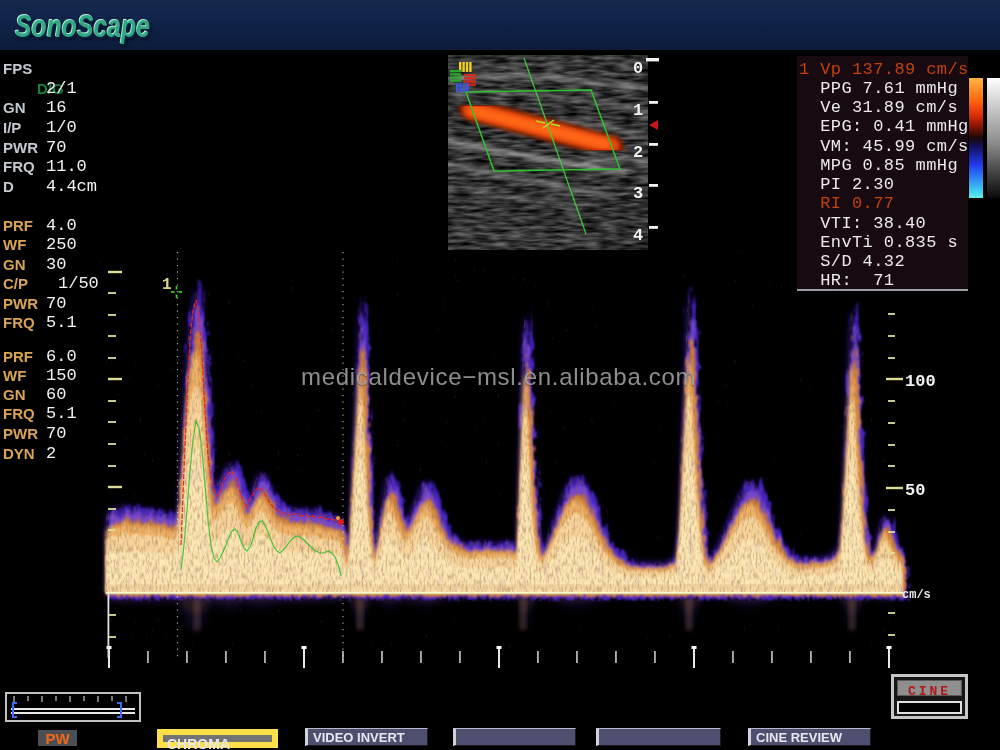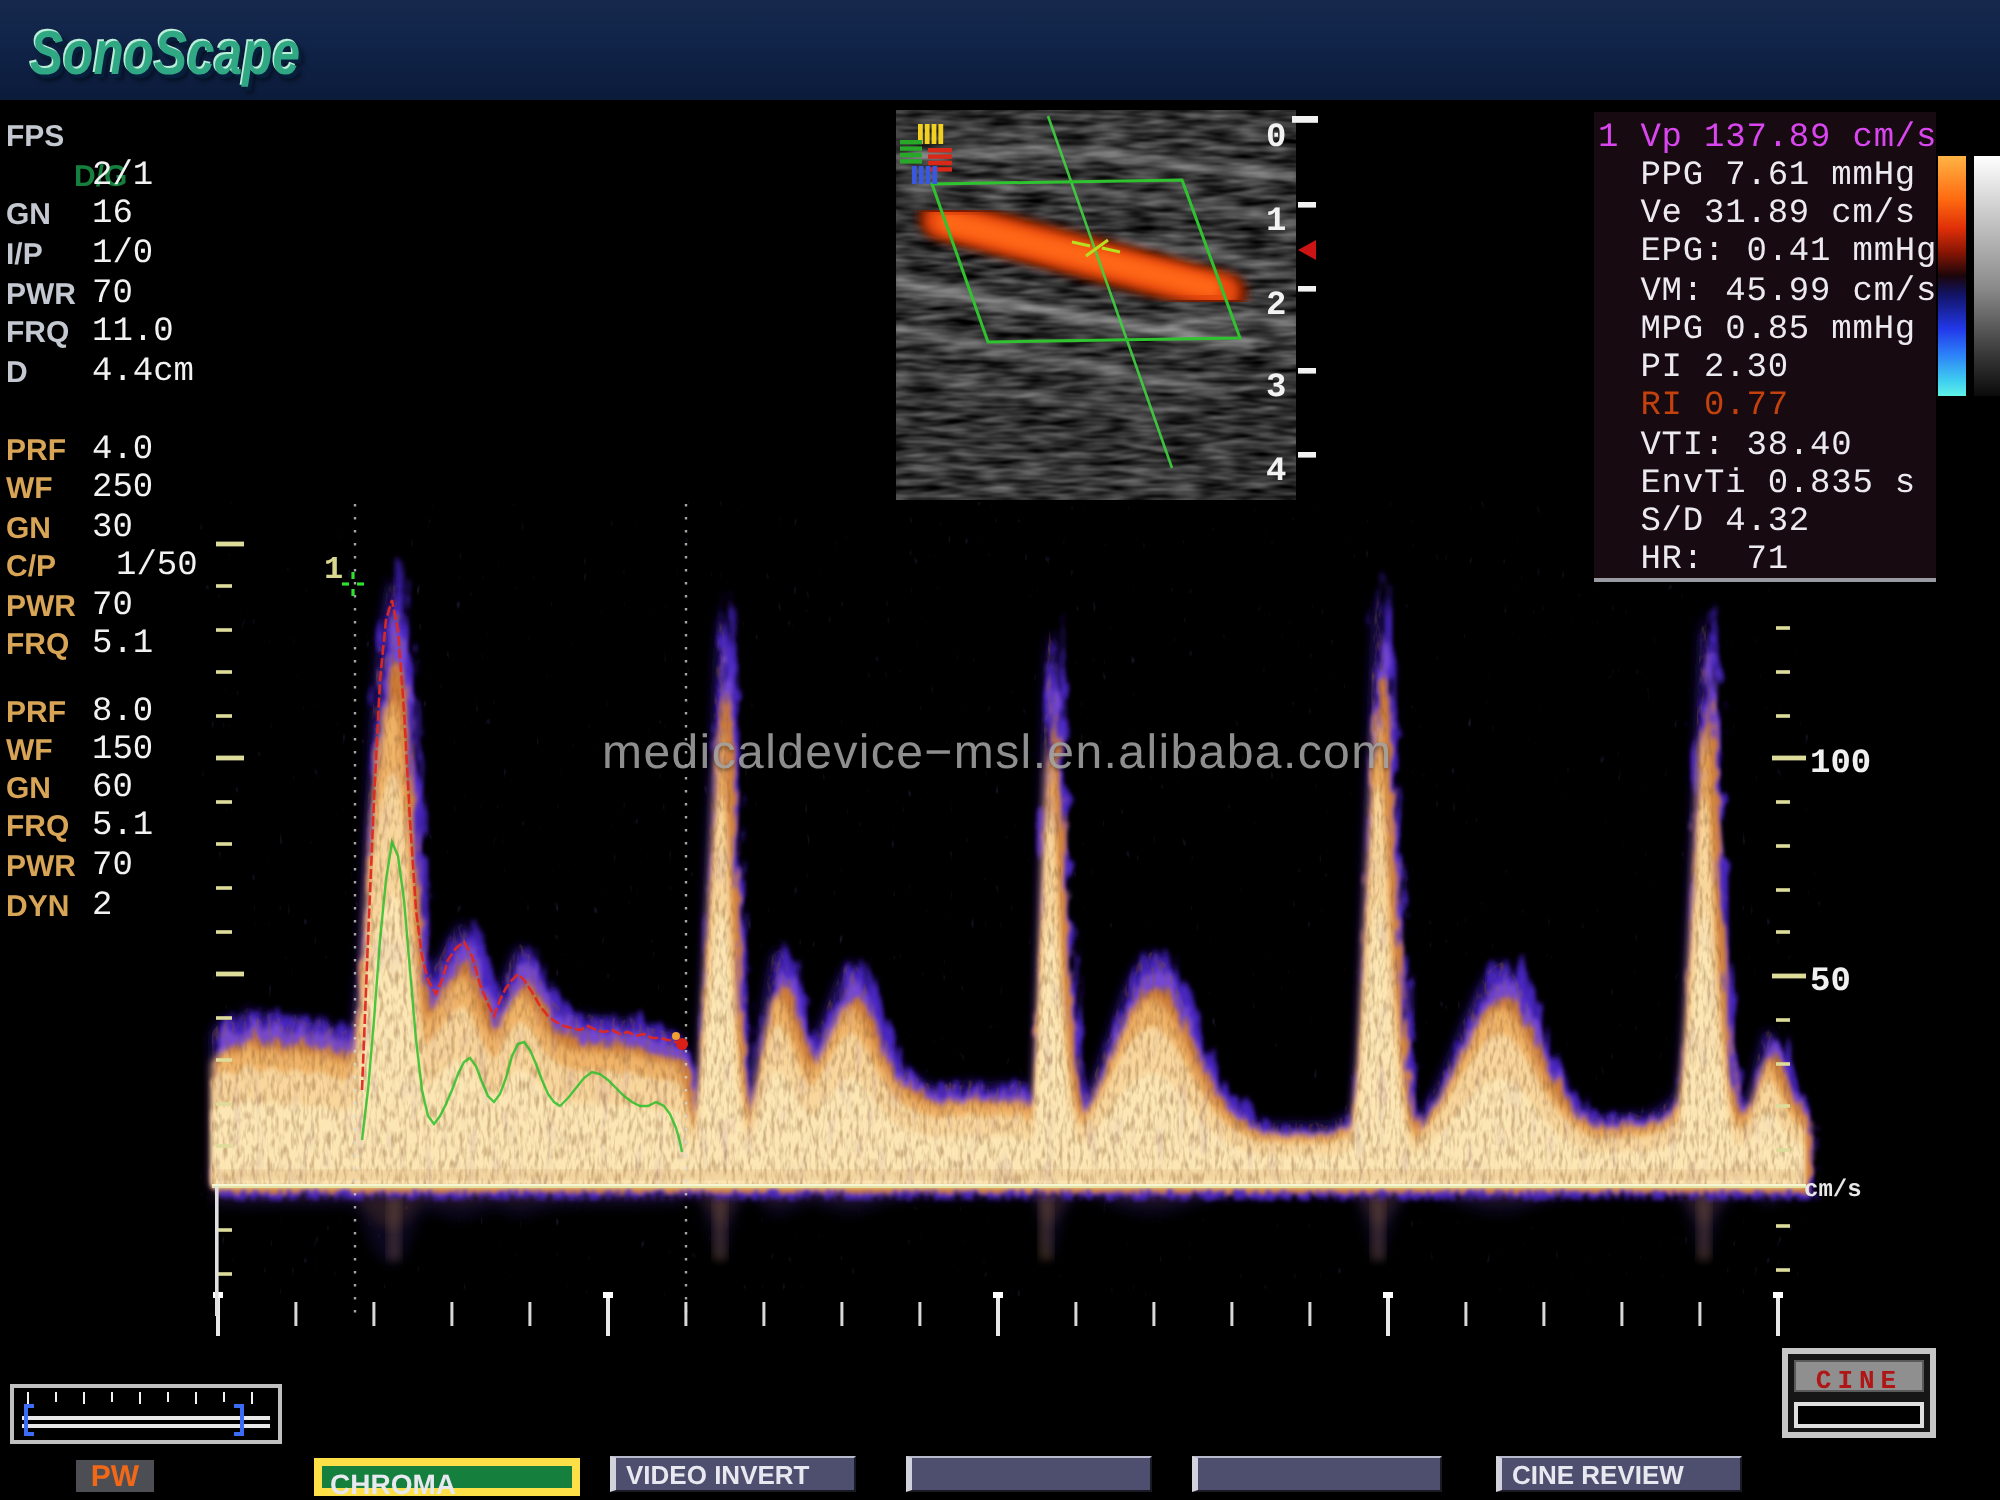--- a/index.html
+++ b/index.html
@@ -30,21 +30,21 @@
 <div style="position:absolute;left:46px;top:235px;"><span style="font:17px 'Liberation Mono',monospace;color:#f2f2f2;">250</span></div>
 <div style="position:absolute;left:3px;top:256px;"><span style="font:bold 15px 'Liberation Sans',sans-serif;color:#d8a455;">GN</span></div>
 <div style="position:absolute;left:46px;top:255px;"><span style="font:17px 'Liberation Mono',monospace;color:#f2f2f2;">30</span></div>
 <div style="position:absolute;left:3px;top:275px;"><span style="font:bold 15px 'Liberation Sans',sans-serif;color:#d8a455;">C/P</span></div>
 <div style="position:absolute;left:46px;top:274px;"><span style="font:17px 'Liberation Mono',monospace;color:#f2f2f2;margin-left:12px;">1/50</span></div>
 <div style="position:absolute;left:3px;top:295px;"><span style="font:bold 15px 'Liberation Sans',sans-serif;color:#d8a455;">PWR</span></div>
 <div style="position:absolute;left:46px;top:294px;"><span style="font:17px 'Liberation Mono',monospace;color:#f2f2f2;">70</span></div>
 <div style="position:absolute;left:3px;top:314px;"><span style="font:bold 15px 'Liberation Sans',sans-serif;color:#d8a455;">FRQ</span></div>
 <div style="position:absolute;left:46px;top:313px;"><span style="font:17px 'Liberation Mono',monospace;color:#f2f2f2;">5.1</span></div>
 <div style="position:absolute;left:3px;top:348px;"><span style="font:bold 15px 'Liberation Sans',sans-serif;color:#d8a455;">PRF</span></div>
-<div style="position:absolute;left:46px;top:347px;"><span style="font:17px 'Liberation Mono',monospace;color:#f2f2f2;">8.0</span></div>
+<div style="position:absolute;left:46px;top:347px;"><span style="font:17px 'Liberation Mono',monospace;color:#f2f2f2;">6.0</span></div>
 <div style="position:absolute;left:3px;top:367px;"><span style="font:bold 15px 'Liberation Sans',sans-serif;color:#d8a455;">WF</span></div>
 <div style="position:absolute;left:46px;top:366px;"><span style="font:17px 'Liberation Mono',monospace;color:#f2f2f2;">150</span></div>
 <div style="position:absolute;left:3px;top:386px;"><span style="font:bold 15px 'Liberation Sans',sans-serif;color:#d8a455;">GN</span></div>
 <div style="position:absolute;left:46px;top:385px;"><span style="font:17px 'Liberation Mono',monospace;color:#f2f2f2;">60</span></div>
 <div style="position:absolute;left:3px;top:405px;"><span style="font:bold 15px 'Liberation Sans',sans-serif;color:#d8a455;">FRQ</span></div>
 <div style="position:absolute;left:46px;top:404px;"><span style="font:17px 'Liberation Mono',monospace;color:#f2f2f2;">5.1</span></div>
 <div style="position:absolute;left:3px;top:425px;"><span style="font:bold 15px 'Liberation Sans',sans-serif;color:#d8a455;">PWR</span></div>
 <div style="position:absolute;left:46px;top:424px;"><span style="font:17px 'Liberation Mono',monospace;color:#f2f2f2;">70</span></div>
 <div style="position:absolute;left:3px;top:445px;"><span style="font:bold 15px 'Liberation Sans',sans-serif;color:#d8a455;">DYN</span></div>
 <div style="position:absolute;left:46px;top:444px;"><span style="font:17px 'Liberation Mono',monospace;color:#f2f2f2;">2</span></div>
@@ -276,21 +276,21 @@
 <g fill="#f2f2f2">
 <rect x="646" y="58" width="13" height="3.4"></rect>
 <rect x="649" y="101" width="9" height="2.8"></rect>
 <rect x="649" y="143" width="9" height="2.8"></rect>
 <rect x="649" y="184" width="9" height="2.8"></rect>
 <rect x="649" y="226" width="9" height="2.8"></rect>
 </g>
 </svg>
 
 <div class="abs" style="left:797px;top:56px;width:171px;height:235px;background:#170a11;border-bottom:2px solid #9a9aa2;">
-<div style="position:absolute;left:2px;top:3.5px;white-space:pre;font:17px 'Liberation Mono',monospace;letter-spacing:0.4px;color:#d946ef;">1&nbsp;Vp&nbsp;137.89&nbsp;cm/s</div>
+<div style="position:absolute;left:2px;top:3.5px;white-space:pre;font:17px 'Liberation Mono',monospace;letter-spacing:0.4px;color:#c2410c;">1&nbsp;Vp&nbsp;137.89&nbsp;cm/s</div>
 <div style="position:absolute;left:2px;top:22.8px;white-space:pre;font:17px 'Liberation Mono',monospace;letter-spacing:0.4px;color:#eceaee;">&nbsp;&nbsp;PPG&nbsp;7.61&nbsp;mmHg</div>
 <div style="position:absolute;left:2px;top:42.0px;white-space:pre;font:17px 'Liberation Mono',monospace;letter-spacing:0.4px;color:#eceaee;">&nbsp;&nbsp;Ve&nbsp;31.89&nbsp;cm/s</div>
 <div style="position:absolute;left:2px;top:61.2px;white-space:pre;font:17px 'Liberation Mono',monospace;letter-spacing:0.4px;color:#eceaee;">&nbsp;&nbsp;EPG:&nbsp;0.41&nbsp;mmHg</div>
 <div style="position:absolute;left:2px;top:80.5px;white-space:pre;font:17px 'Liberation Mono',monospace;letter-spacing:0.4px;color:#eceaee;">&nbsp;&nbsp;VM:&nbsp;45.99&nbsp;cm/s</div>
 <div style="position:absolute;left:2px;top:99.8px;white-space:pre;font:17px 'Liberation Mono',monospace;letter-spacing:0.4px;color:#eceaee;">&nbsp;&nbsp;MPG&nbsp;0.85&nbsp;mmHg</div>
 <div style="position:absolute;left:2px;top:119.0px;white-space:pre;font:17px 'Liberation Mono',monospace;letter-spacing:0.4px;color:#eceaee;">&nbsp;&nbsp;PI&nbsp;2.30</div>
 <div style="position:absolute;left:2px;top:138.2px;white-space:pre;font:17px 'Liberation Mono',monospace;letter-spacing:0.4px;color:#c2410c;">&nbsp;&nbsp;RI&nbsp;0.77</div>
 <div style="position:absolute;left:2px;top:157.5px;white-space:pre;font:17px 'Liberation Mono',monospace;letter-spacing:0.4px;color:#eceaee;">&nbsp;&nbsp;VTI:&nbsp;38.40</div>
 <div style="position:absolute;left:2px;top:176.8px;white-space:pre;font:17px 'Liberation Mono',monospace;letter-spacing:0.4px;color:#eceaee;">&nbsp;&nbsp;EnvTi&nbsp;0.835&nbsp;s</div>
 <div style="position:absolute;left:2px;top:196.0px;white-space:pre;font:17px 'Liberation Mono',monospace;letter-spacing:0.4px;color:#eceaee;">&nbsp;&nbsp;S/D&nbsp;4.32</div>
@@ -324,21 +324,21 @@
 
 <div class="abs" style="left:891px;top:674px;width:77px;height:45px;background:#161616;border:3px solid #c6c6c6;">
 <div class="abs" style="left:3px;top:3px;width:65px;height:16px;background:#8f8f8f;border:1px solid #5a5a5a;text-align:center;">
 <span style="font:bold 13px 'Liberation Mono',monospace;color:#b01616;letter-spacing:3px;">CINE</span></div>
 <div class="abs" style="left:3px;top:24px;width:65px;height:13px;background:#000;border:2px solid #e0e0e0;"></div>
 </div>
 
 <div class="abs" style="left:38px;top:730px;width:39px;height:16px;background:#4c4e54;text-align:center;">
 <span style="font:bold 15px 'Liberation Sans',sans-serif;color:#f06818;">PW</span></div>
 
-<div class="abs" style="left:157px;top:729px;width:133px;height:19px;background:#15803d;border:4px solid #fde047;">
+<div class="abs" style="left:157px;top:729px;width:121px;height:19px;background:#737373;border:6px solid #fde047;">
 <span style="position:absolute;left:4px;top:1px;font:bold 14px 'Liberation Sans',sans-serif;color:#e8e8f0;">CHROMA</span>
     </div>
 
 <div class="abs" style="left:305px;top:728px;width:123px;height:18px;background:#4e4e6e;border-top:1px solid #b8b8cc;border-left:3px solid #d2d2dc;border-right:1px solid #1a1a24;border-bottom:1px solid #1a1a24;">
 <span style="position:absolute;left:5px;top:1px;font:bold 13px 'Liberation Sans',sans-serif;color:#e8e8f0;">VIDEO INVERT</span>
     </div>
 
 <div class="abs" style="left:453px;top:728px;width:123px;height:18px;background:#4e4e6e;border-top:1px solid #b8b8cc;border-left:3px solid #d2d2dc;border-right:1px solid #1a1a24;border-bottom:1px solid #1a1a24;"></div>
 
 <div class="abs" style="left:596px;top:728px;width:125px;height:18px;background:#4e4e6e;border-top:1px solid #b8b8cc;border-left:3px solid #d2d2dc;border-right:1px solid #1a1a24;border-bottom:1px solid #1a1a24;"></div>

